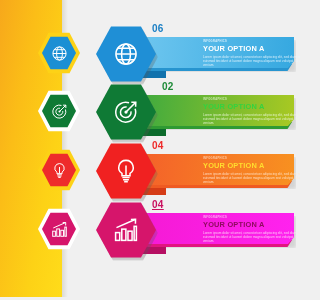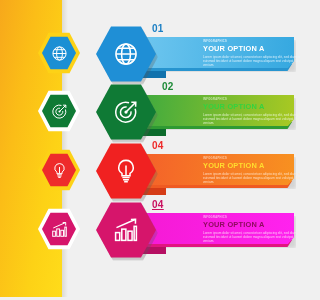--- a/index.html
+++ b/index.html
@@ -120,21 +120,21 @@
   <div class="row r0">
     <div class="banner-shadow"></div>
     <div class="banner-fold" style="background: rgb(17, 114, 173);"></div>
     <div class="banner-base" style="background: rgb(39, 148, 207);"></div>
     <div class="banner" style="background: linear-gradient(95deg, rgb(110, 198, 239) 0%, rgb(53, 168, 224) 100%);"></div>
     <div class="banner-txt">
       <div class="kicker" style="color: rgb(255, 255, 255);">INFOGRAPHICS</div>
       <div class="headline" style="color: rgb(255, 255, 255);">YOUR OPTION A</div>
       <div class="bodytext" style="color: rgb(234, 246, 253);">Lorem ipsum dolor sit amet, consectetuer adipiscing elit, sed diam nonummy nibh euismod tincidunt ut laoreet dolore magna aliquam erat volutpat. Ut wisi enim ad minim veniam.</div>
     </div>
-    <div class="step-num" style="color: rgb(27, 127, 196);">01</div>
+    <div class="step-num" style="color: rgb(27, 127, 196);">06</div>
     <div class="hex-lg-wrap">
       <div class="hex-lg-shadow"></div>
       <div class="hex-lg" style="background: rgb(31, 143, 214); color: rgb(255, 255, 255);">
           <span>
             <svg viewBox="0 0 24 24" fill="none" stroke="currentColor" stroke-width="1.4">
       <circle cx="12" cy="12" r="9.3"></circle>
       <ellipse cx="12" cy="12" rx="4.1" ry="9.3"></ellipse>
       <line x1="2.7" y1="12" x2="21.3" y2="12"></line>
       <path d="M4.2 6.6 H19.8"></path>
               <path d="M4.2 17.4 H19.8"></path>

